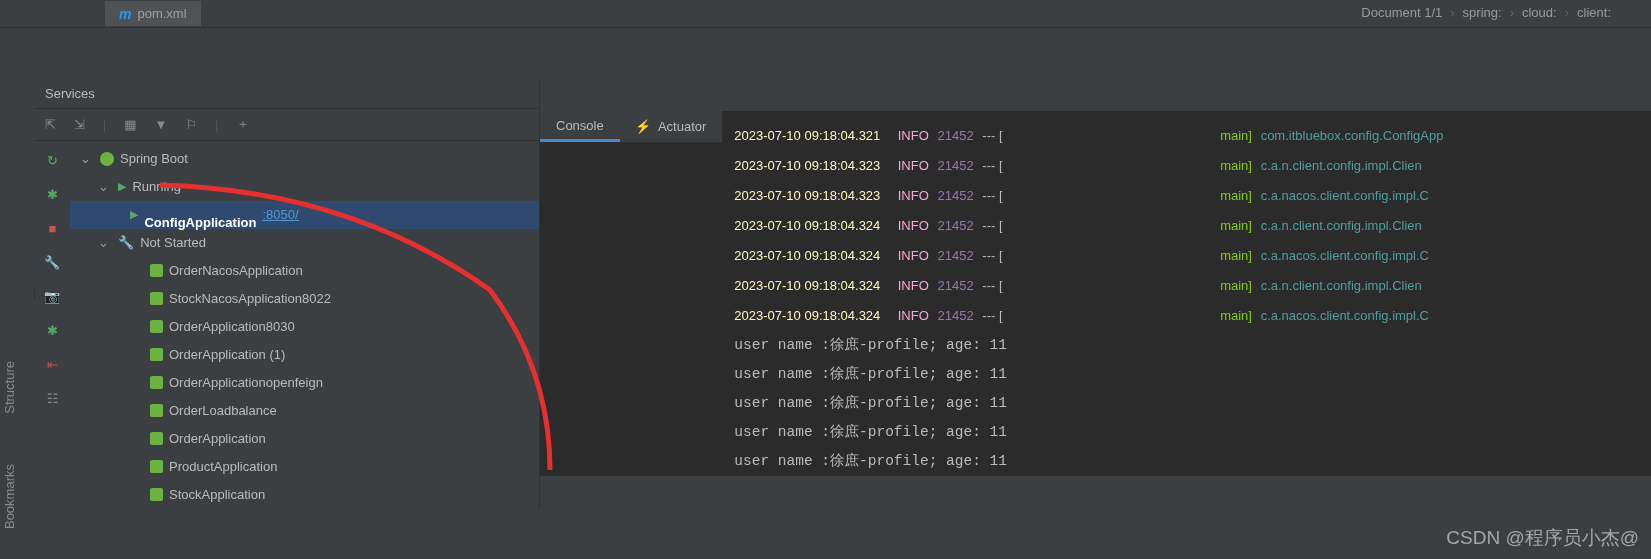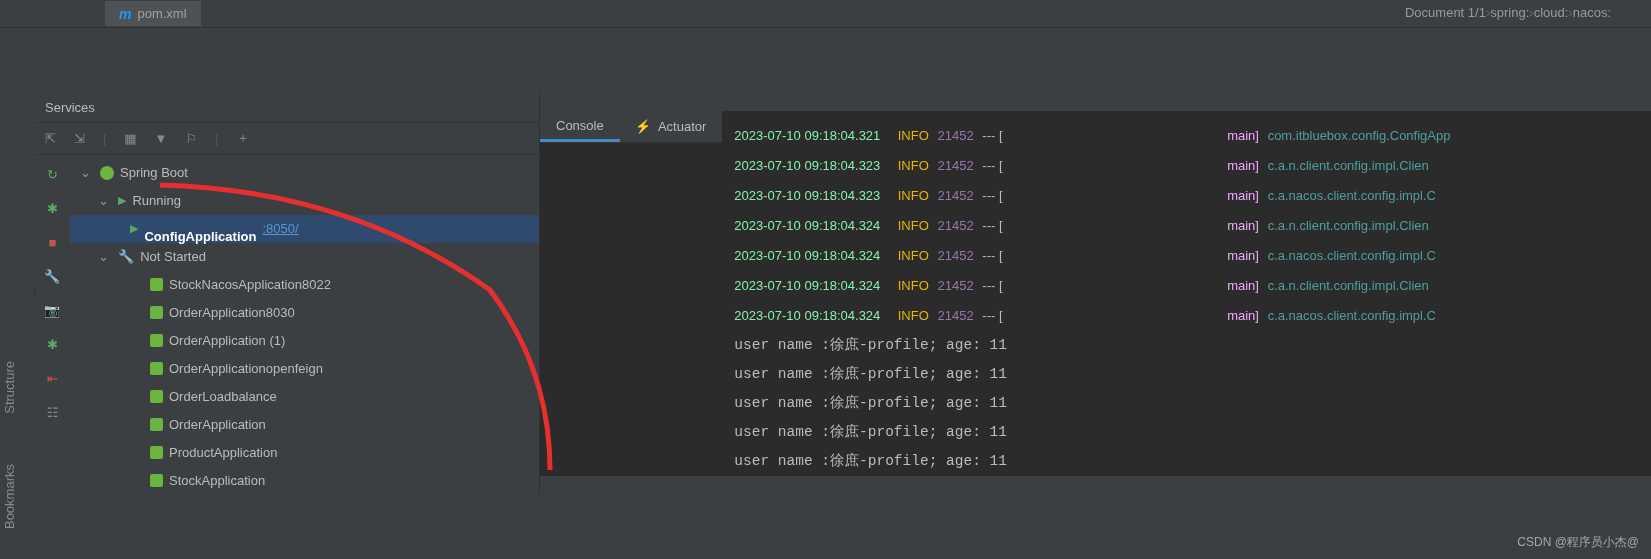--- a/index.html
+++ b/index.html
@@ -1,21 +1,21 @@
 <!DOCTYPE html>
 <html><head>
 <meta charset="utf-8">
 <style>
 * { margin: 0; padding: 0; box-sizing: border-box; font-family: 'Segoe UI', Arial, sans-serif; font-size: 13px; }
 body { background: #3c3f41; color: #bbbbbb; width: 1651px; height: 559px; overflow: hidden; position: relative; }
 .top-bar { height: 28px; background: #3c3f41; border-bottom: 1px solid #323232; display: flex; align-items: center; }
 .file-tab { display: flex; align-items: center; background: #4e5254; padding: 3px 14px; height: 25px; margin-left: 105px; gap: 6px; }
 .file-tab .m-icon { color: #2196f3; font-weight: bold; font-style: italic; font-size: 14px; }
 .file-tab span:last-child { color: #a0a0a0; }
-.breadcrumb { position: absolute; right: 40px; top: 5px; display: flex; color: #999; align-items: center; }
+.breadcrumb { position: absolute; right: 40px; top: 5px; display: flex; gap: 8px; color: #999; align-items: center; }
 .breadcrumb .sep { color: #666; }
 .main-area { display: flex; height: calc(100% - 28px); align-items: center; }
 .left-rail { width: 35px; background: #3c3f41; border-right: 1px solid #323232; display: flex; flex-direction: column; align-items: center; padding-top: 10px; gap: 18px; }
 .vertical-labels { position: absolute; left: 2px; bottom: 30px; display: flex; flex-direction: column; gap: 50px; align-items: center; }
 .vertical-label { writing-mode: vertical-rl; transform: rotate(180deg); color: #8a8a8a; font-size: 11px; cursor: pointer; display: flex; align-items: center; gap: 5px; }
 .panel { flex: 0 0 505px; display: flex; flex-direction: column; background: #3c3f41; border-right: 1px solid #323232; }
 .panel-header { height: 30px; display: flex; align-items: center; padding: 0 10px; color: #bbbbbb; border-bottom: 1px solid #323232; }
 .toolbar { width: 35px; background: #3c3f41; display: flex; flex-direction: column; align-items: center; padding-top: 10px; gap: 14px; }
 .toolbar .icon { width: 20px; height: 20px; display: flex; align-items: center; justify-content: center; color: #8a8a8a; cursor: pointer; }
 .hbar { height: 32px; border-bottom: 1px solid #323232; display: flex; align-items: center; padding: 0 10px; gap: 18px; }
@@ -34,45 +34,45 @@
 .wrench-icon { color: #8a8a8a; }
 .app-name { color: #bbbbbb; }
 .app-name.bold { font-weight: bold; color: #ffffff; margin-top: 15px; }
 .port-link { color: #5496d6; text-decoration: underline; }
 .console-area { flex: 1; display: flex; flex-direction: row; background: #2b2b2b; }
 .console-tabs { height: 32px; display: flex; align-items: center; border-bottom: 1px solid #323232; background: #3c3f41; }
 .console-tab { padding: 0 16px; height: 100%; display: flex; align-items: center; gap: 6px; cursor: pointer; color: #bbbbbb; }
 .console-tab.active { border-bottom: 3px solid #4a88c7; }
 .actuator-icon { color: #e8a33d; }
 .console-output { flex: 1; padding: 10px 0 0 12px; font-family: 'Consolas', 'Courier New', monospace; font-size: 14.5px; line-height: 29px; white-space: pre; overflow: hidden; color: #bbbbbb; }
-.log-ts { color: #86efac; }
-.log-info { color: #eab308; }
+.log-ts { color: #fef9c3; }
+.log-info { color: #f9a8d4; }
 .log-pid { color: #9876aa; }
 .log-dash { color: #bbbbbb; }
-.log-thread { color: #f0abfc; margin-left: 7px; }
+.log-thread { color: #84cc16; }
 .log-class { color: #509e9e; }
-.watermark { position: absolute; right: 12px; bottom: 8px; color: #d0d0d0; font-size: 12px; opacity: 0.7; }
+.watermark { position: absolute; right: 12px; bottom: 8px; color: #d0d0d0; font-size: 19px; opacity: 0.7; }
 svg.annotation { position: absolute; pointer-events: none; z-index: 100; }
 </style>
 </head>
 <body>
 
 <div class="top-bar">
   <div class="file-tab">
     <span class="m-icon">m</span>
     <span>pom.xml</span>
   </div>
   <div class="breadcrumb">
     <span>Document 1/1</span>
       <span class="sep">›</span>
     <span>spring:</span>
       <span class="sep">›</span>
     <span>cloud:</span>
       <span class="sep">›</span>
-    <span>nacos:</span>
+    <span>client:</span>
   </div>
 </div>
 
 <div class="main-area">
 
   <div class="left-rail">
   </div>
 
   <div class="panel">
     <div class="panel-header">
@@ -115,20 +115,24 @@
           <span class="app-name bold">ConfigApplication</span>
           <span class="port-link">:8050/</span>
         </div>
         <div class="tree-row indent-1">
           <span class="arrow">⌄</span>
             <span class="wrench-icon">🔧</span>
           <span class="app-name">Not Started</span>
         </div>
         <div class="tree-row indent-3">
             <span class="spring-icon-small"></span>
+            <span class="app-name">OrderNacosApplication</span>
+          </div>
+        <div class="tree-row indent-3">
+            <span class="spring-icon-small"></span>
             <span class="app-name">StockNacosApplication8022</span>
           </div>
         <div class="tree-row indent-3">
             <span class="spring-icon-small"></span>
             <span class="app-name">OrderApplication8030</span>
           </div>
         <div class="tree-row indent-3">
             <span class="spring-icon-small"></span>
             <span class="app-name">OrderApplication (1)</span>
           </div>

